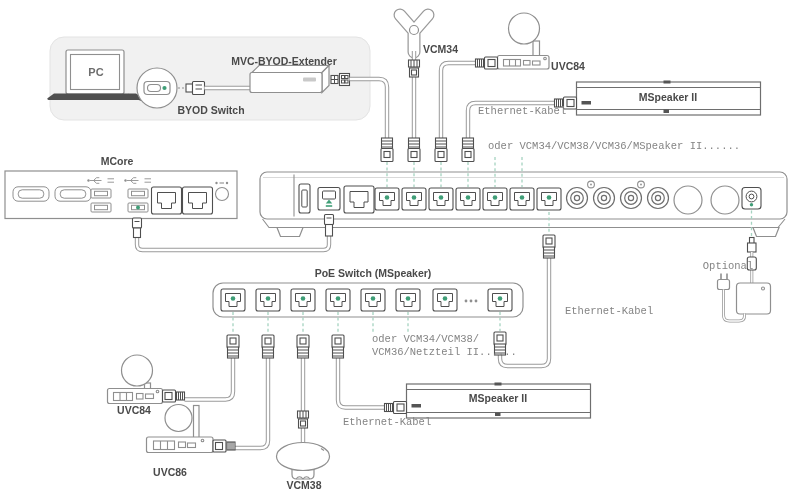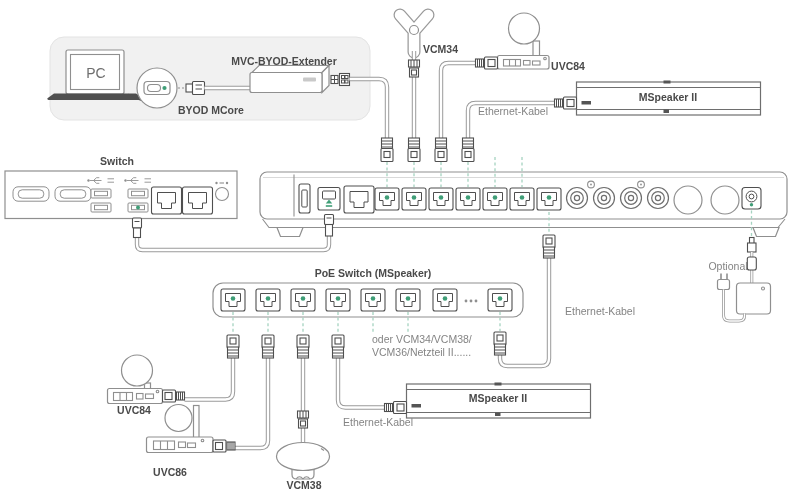--- a/index.html
+++ b/index.html
@@ -1,22 +1,22 @@
 <!DOCTYPE html>
 <html><head>
 <meta charset="utf-8">
 <style>
   html,body{margin:0;padding:0;background:#fff;}
   .canvas{position:relative;width:811px;height:494px;background:#fff;overflow:hidden;
           font-family:"Liberation Sans", sans-serif;}
   .canvas svg{position:absolute;left:0;top:0;}
   .lbl{position:absolute;font-size:10.5px;font-weight:bold;color:#4a4a4a;white-space:nowrap;line-height:1.1;}
   .lbl.c{transform:translateX(-50%);text-align:right;}
-  .lbl.g{font-weight:normal;color:#848484;}
-  .lbl.pc{font-weight:normal;color:#6e6e6e;font-size:14px;}
+  .lbl.g{font-weight:normal;color:#848484;font-family:Liberation Mono, monospace;}
+  .lbl.pc{font-weight:bold;color:#6e6e6e;font-size:11px;}
 
   
   .lnf{fill:#fff;stroke:#8f8f8f;stroke-width:1.2;}
   .ln {fill:none;stroke:#8f8f8f;stroke-width:1.1;}
   .ln2{fill:#fff;stroke:#8f8f8f;stroke-width:1;}
   .lt {fill:none;stroke:#d9d9d9;stroke-width:1;}
   .dk {fill:#fff;stroke:#4f4f4f;stroke-width:1.1;}
   .dkl{fill:none;stroke:#4f4f4f;stroke-width:1;}
   .rca{fill:#fff;stroke:#6e6e6e;stroke-width:1.2;}
   .fill-dk{fill:#4f4f4f;stroke:none;}
@@ -372,26 +372,27 @@
     M495,157 V187 M522,157 V187
     M549,212 V234
     M751.5,210.5 V236.5
     M233,312 V334 M268,312 V334 M303,312 V334 M338,312 V334
     M373,312 V332 M408,312 V332
     M500,312 V331"></path>
 </svg>
 
   <div class="lbl pc c" style="left:96px;top:66px">PC</div>
   <div class="lbl c" style="left:284px;top:56px">MVC-BYOD-Extender</div>
-  <div class="lbl c" style="left:211px;top:105px">BYOD MCore</div>
-  <div class="lbl c" style="left:117px;top:156px">Switch</div>
+  <div class="lbl c" style="left:211px;top:105px">BYOD Switch</div>
+  <div class="lbl c" style="left:117px;top:156px">MCore</div>
   <div class="lbl" style="left:423px;top:44px">VCM34</div>
   <div class="lbl c" style="left:568px;top:61px">UVC84</div>
   <div class="lbl c" style="left:668px;top:92px">MSpeaker II</div>
   <div class="lbl g" style="left:478px;top:106px">Ethernet-Kabel</div>
+  <div class="lbl g" style="left:488px;top:141px">oder VCM34/VCM38/VCM36/MSpeaker II......</div>
   <div class="lbl c" style="left:373px;top:268px">PoE Switch (MSpeaker)</div>
   <div class="lbl g" style="left:372px;top:334px">oder VCM34/VCM38/</div>
   <div class="lbl g" style="left:372px;top:347px">VCM36/Netzteil II......</div>
   <div class="lbl g" style="left:565px;top:306px">Ethernet-Kabel</div>
   <div class="lbl g c" style="left:728px;top:261px">Optional</div>
   <div class="lbl c" style="left:134px;top:405px">UVC84</div>
   <div class="lbl c" style="left:170px;top:467px">UVC86</div>
   <div class="lbl c" style="left:304px;top:480px">VCM38</div>
   <div class="lbl c" style="left:498px;top:393px">MSpeaker II</div>
   <div class="lbl g" style="left:343px;top:417px">Ethernet-Kabel</div>

